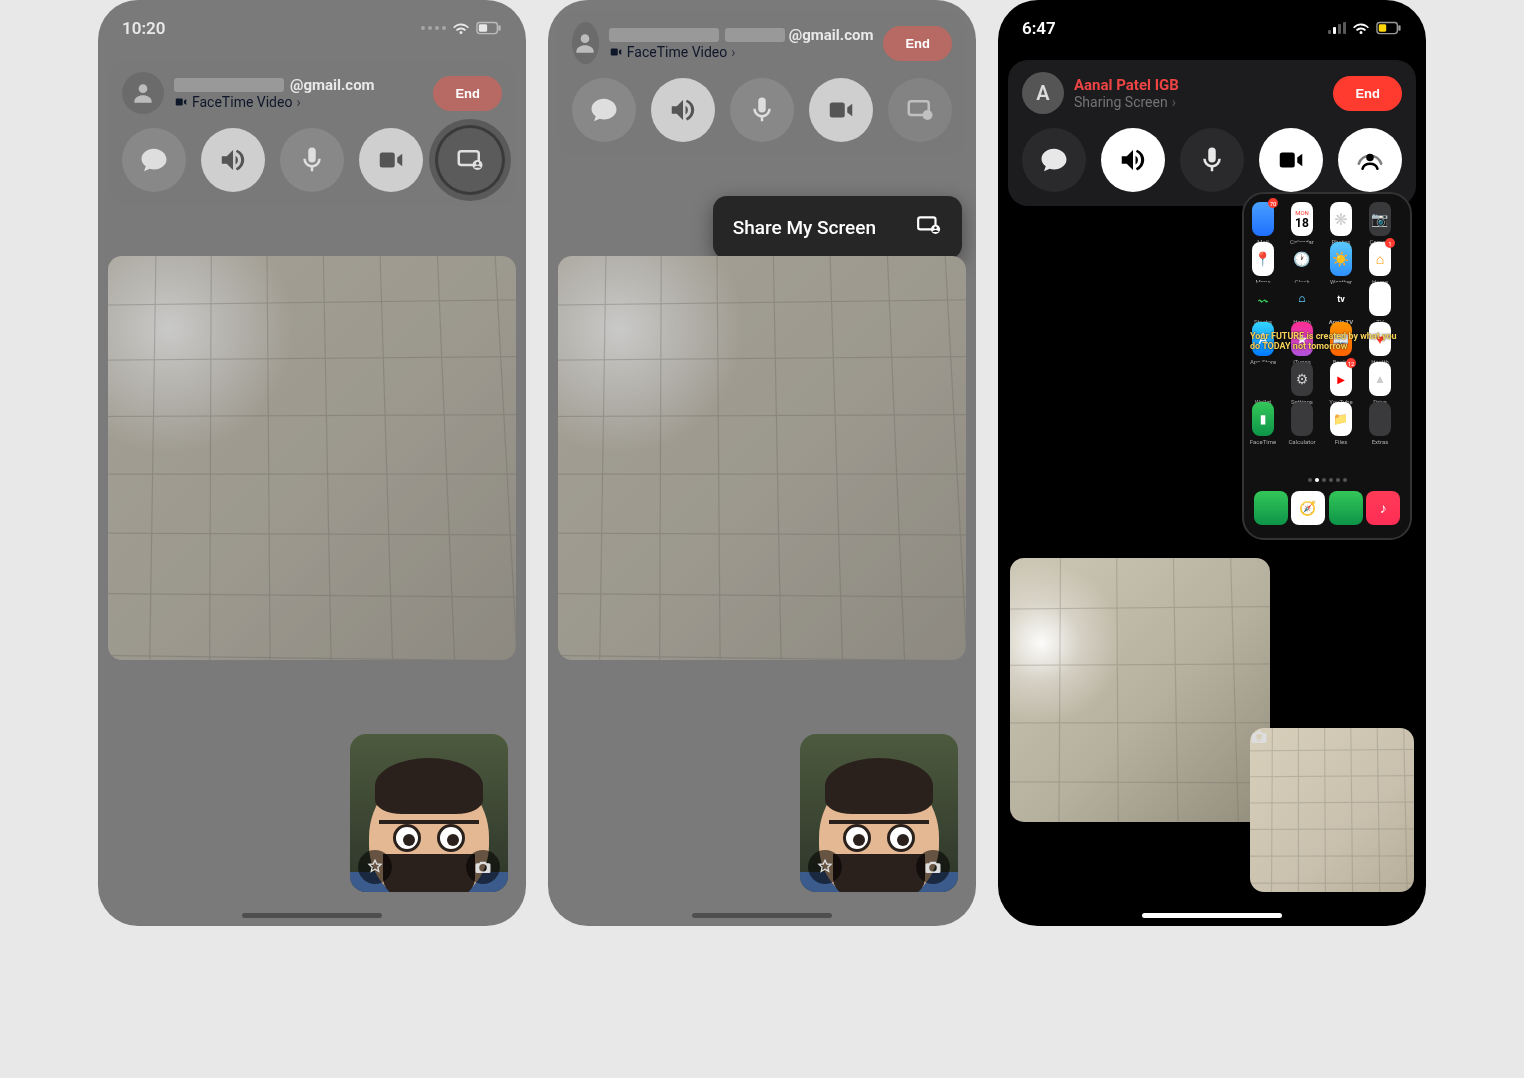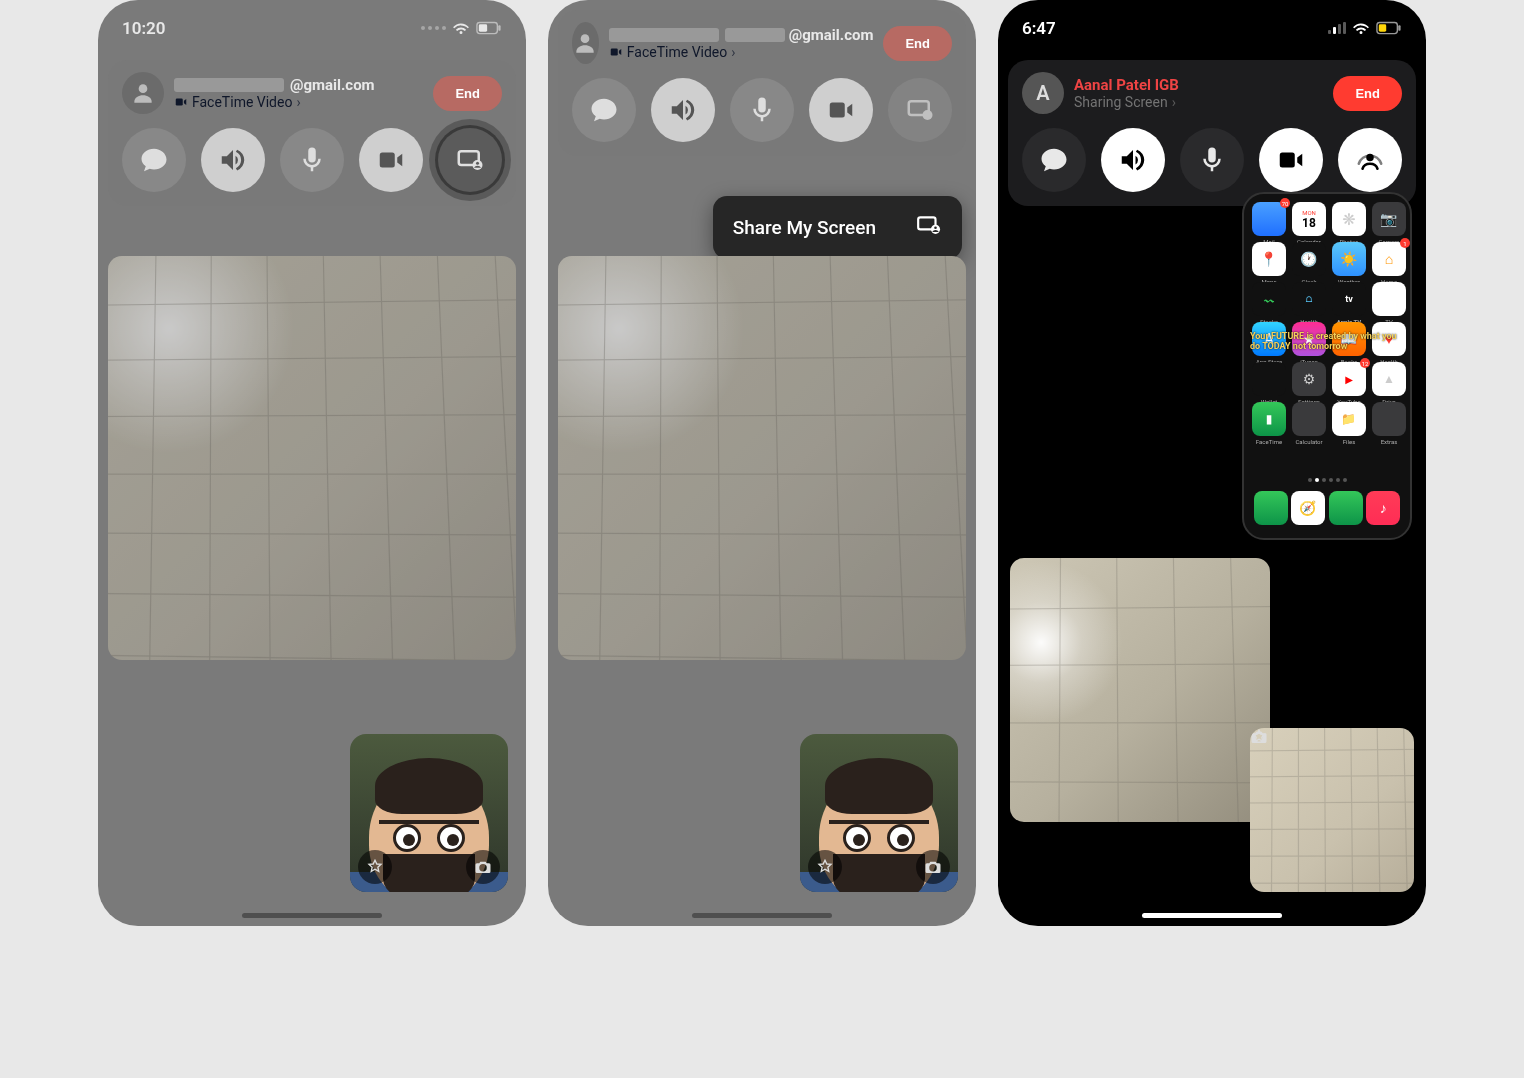--- a/index.html
+++ b/index.html
@@ -161,21 +161,21 @@
 
   
   .shared-thumb {
     position:absolute; right:14px; top:192px; width:170px; height:348px;
     background:#111; border-radius:22px; padding:8px; border:2px solid #333;
   }
   .app-grid {
     display:grid; grid-template-columns: repeat(4, 1fr); gap:6px;
   }
   .app {
-    width:34px; height:34px; border-radius:8px; font-size:7px; color:#ccc;
+    width:22px; height:34px; border-radius:8px; font-size:7px; color:#ccc;
     display:flex; flex-direction:column; align-items:center; justify-content:center;
     position:relative;
   }
   .app-label { position:absolute; bottom:-9px; font-size:6px; white-space:nowrap; color:#aaa;}
   .app .badge { position:absolute; top:-4px; right:-4px; width:10px; height:10px; background:#ff3b30; border-radius:50%; font-size:6px; color:#fff; display:flex; align-items:center; justify-content:center;}
   .motiv {
     position:absolute; top:138px; left:6px; right:6px; font-size:9px;
     color:#f5d05a; font-weight:700; text-align:left; line-height:1.1;
     text-shadow:0 0 2px #000;
   }

